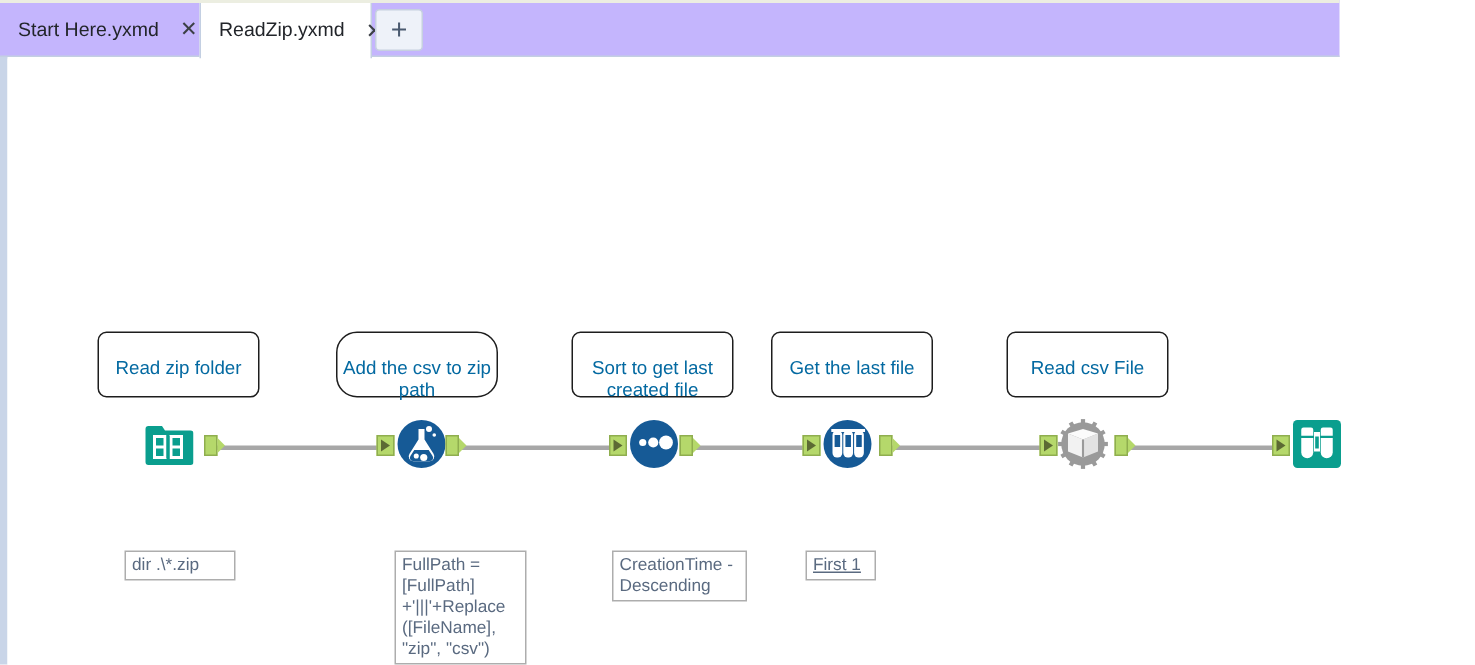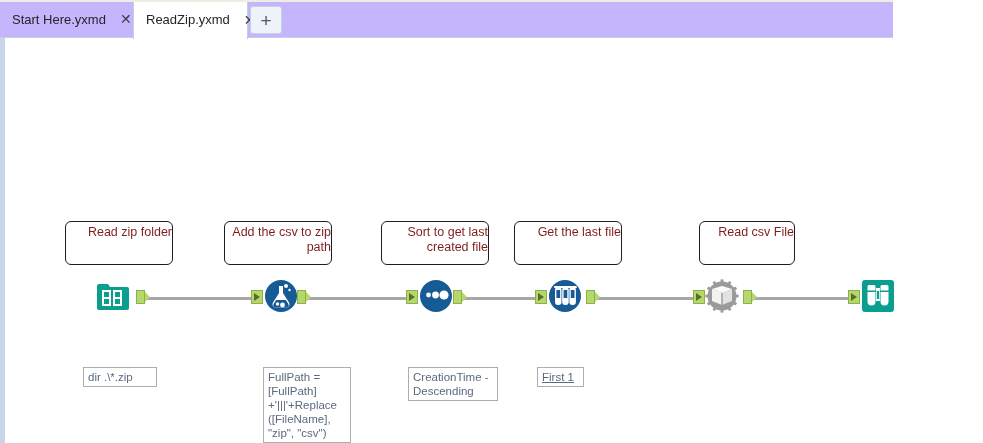--- a/index.html
+++ b/index.html
@@ -61,24 +61,24 @@
   }
 
   
   .comment{
     position:absolute;
     border:1px solid #1d1d1d;
     border-radius:6px;
     background:#ffffff;
     box-sizing:border-box;
     font-size:12.5px;
-    color:#7f1d1d;
-    text-align:right;
+    color:#0369a1;
+    text-align:center;
     line-height:15px;
-    padding-top:3px;
+    padding-top:16px;
   }
 
   
   .wire{
     position:absolute;height:3px;background:#a7a7a7;
   }
 
   
   .out-anchor{
     position:absolute;width:9px;height:14px;
@@ -143,27 +143,27 @@
 <div id="canvas">
 
   <div class="wire" style="left:136px;top:258px;width:112px;"></div>
   <div class="wire" style="left:293px;top:258px;width:110px;"></div>
   <div class="wire" style="left:450px;top:258px;width:82px;"></div>
   <div class="wire" style="left:583px;top:258px;width:107px;"></div>
   <div class="wire" style="left:740px;top:258px;width:105px;"></div>
 
   <div class="comment" style="left:60px;top:182px;width:108px;height:44px;">Read zip folder</div>
 
-  <div class="comment" style="left:219px;top:182px;width:108px;height:44px;">Add the csv to zip path</div>
+  <div class="comment" style="left:219px;top:182px;width:108px;height:44px;border-radius:14px;">Add the csv to zip path</div>
 
   <div class="comment" style="left:376px;top:182px;width:108px;height:44px;">Sort to get last created file</div>
 
   <div class="comment" style="left:509px;top:182px;width:108px;height:44px;">Get the last file</div>
 
-  <div class="comment" style="left:666px;top:182px;width:96px;height:44px;margin-left:28px;">Read csv File</div>
+  <div class="comment" style="left:666px;top:182px;width:108px;height:44px;">Read csv File</div>
 
   <div class="tool" style="left:90px;top:240px;">
     <svg viewBox="0 0 34 34">
       <path d="M2 5 h11 l2 3 h17 a2 2 0 0 1 2 2 v19 a2 2 0 0 1 -2 2 h-28 a2 2 0 0 1 -2 -2 v-22 a2 2 0 0 1 2 -2 z" fill="#0a9e8e"></path>
       <path d="M7 11 h9 v16 h-9 z" fill="#ffffff"></path>
       <path d="M18 11 h9 v16 h-9 z" fill="#ffffff"></path>
       <path d="M16 10 l2 2 v16 l-2 -2 z" fill="#0a9e8e"></path>
       <rect x="9" y="13" width="5" height="5" fill="#0a9e8e"></rect>
       <rect x="9" y="20" width="5" height="5" fill="#0a9e8e"></rect>
       <rect x="20" y="13" width="5" height="5" fill="#0a9e8e"></rect>

